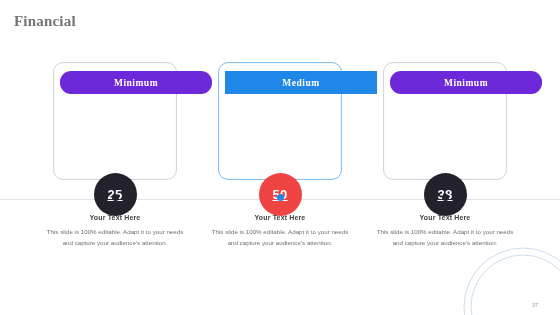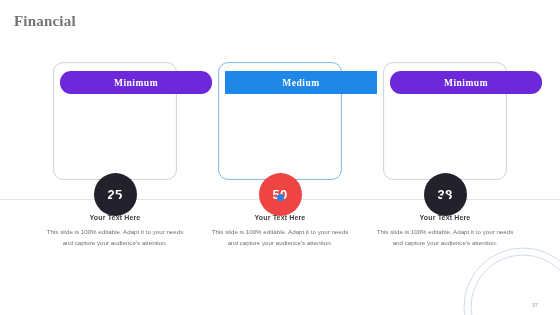--- a/index.html
+++ b/index.html
@@ -126,20 +126,21 @@
     justify-content: center;
   }
   .theme-dark .value-circle { background: #22212c; }
   .theme-blue .value-circle { background: #ef4444; }
   .value-number {
     font-family: "Liberation Sans", sans-serif;
     font-weight: bold;
     font-size: 13px;
     color: #ffffff;
     letter-spacing: 0.3px;
+    text-decoration: underline;
   }
 
   
   .baseline-dot {
     position: absolute;
     left: 83px;
     top: 194px;
     width: 7px;
     height: 7px;
     margin-left: -3.5px;

